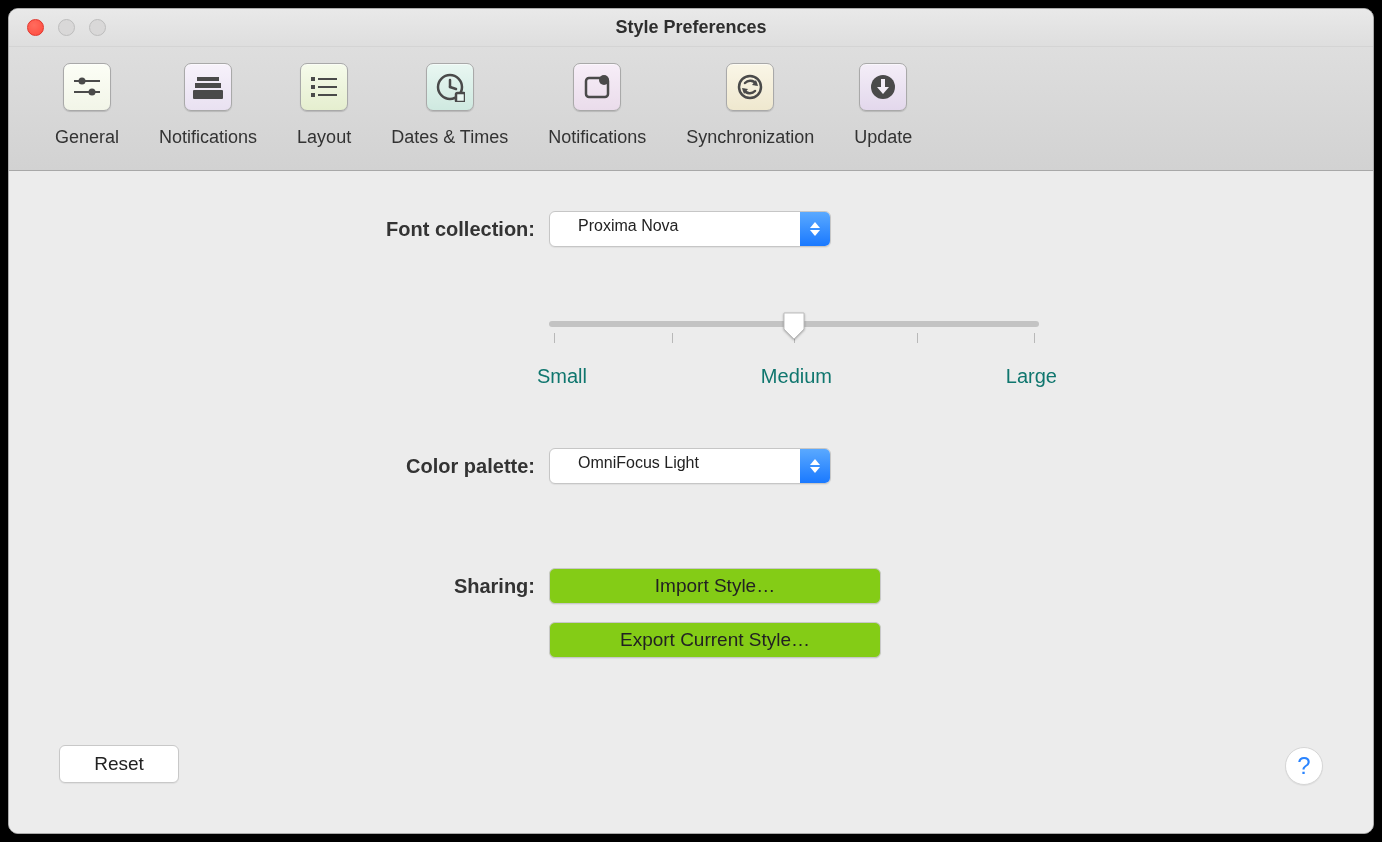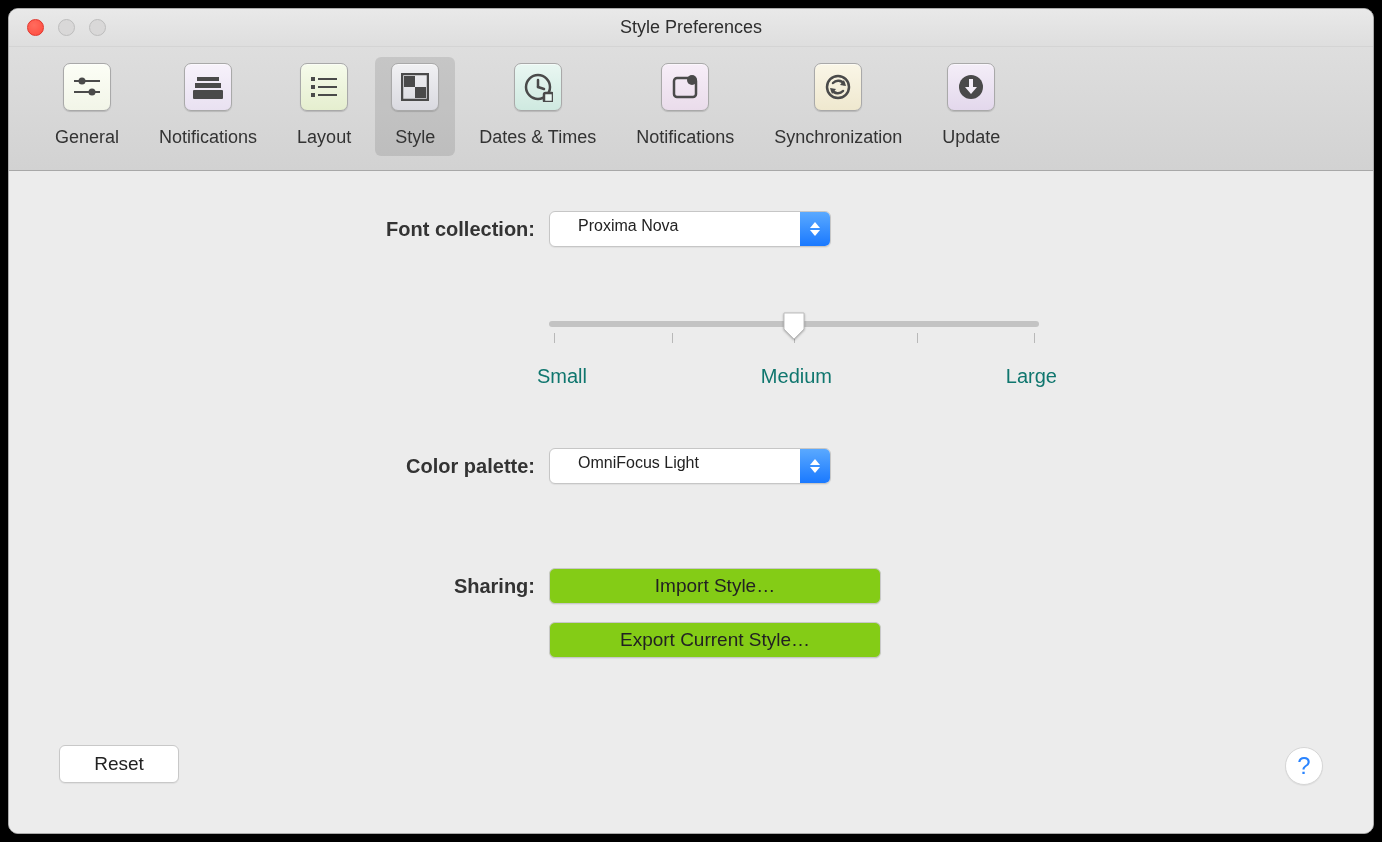--- a/index.html
+++ b/index.html
@@ -39,20 +39,21 @@
   }
   .dot.red { background: radial-gradient(circle at 40% 35%, #ff6c5e, #ff4a3d); border-color:#e0342b; }
   .dot.grey { background: #d9d8d8; border-color:#bdbdbd; }
   .title {
     position: absolute;
     left: 0; right: 0;
     text-align: center;
     font-size: 18px;
     color: #2e2e2e;
     pointer-events: none;
+    font-weight: bold;
   }
   .toolbar {
     height: 124px;
     background: linear-gradient(#dedede,#d2d2d2);
     border-bottom: 1px solid #a8a8a8;
     display: flex;
     align-items: flex-start;
     padding: 10px 30px 0 30px;
   }
   .tool-item {
@@ -249,30 +250,20 @@
             <rect x="9" y="4" width="19" height="2" fill="#4a4a4a"></rect>
             <rect x="2" y="11" width="4" height="4" fill="#4a4a4a"></rect>
             <rect x="9" y="12" width="19" height="2" fill="#4a4a4a"></rect>
             <rect x="2" y="19" width="4" height="4" fill="#4a4a4a"></rect>
             <rect x="9" y="20" width="19" height="2" fill="#4a4a4a"></rect>
           </svg>
       </div>
       <div class="tool-label">Layout</div>
     </div>
 
-    <div class="tool-item selected">
-      <div class="tool-icon" style="background:linear-gradient(#f1f1f3,#dadae0);">
-        <svg width="28" height="28" viewBox="0 0 28 28">
-            <rect x="1" y="1" width="26" height="26" fill="none" stroke="#4a4a4a" stroke-width="2.5"></rect>
-            <rect x="3" y="3" width="11" height="11" fill="#4a4a4a"></rect>
-            <rect x="14" y="14" width="11" height="11" fill="#4a4a4a"></rect>
-          </svg>
-      </div>
-      <div class="tool-label">Style</div>
-    </div>
 
     <div class="tool-item">
       <div class="tool-icon" style="background:linear-gradient(#e9f7f2,#cfe9e0);">
         <svg width="30" height="30" viewBox="0 0 30 30">
             <circle cx="15" cy="15" r="12" fill="none" stroke="#4a4a4a" stroke-width="2.5"></circle>
             <line x1="15" y1="15" x2="15" y2="8" stroke="#4a4a4a" stroke-width="2.5" stroke-linecap="round"></line>
             <line x1="15" y1="15" x2="21" y2="17" stroke="#4a4a4a" stroke-width="2.5" stroke-linecap="round"></line>
             <rect x="21" y="21" width="9" height="9" rx="1.5" fill="#e9f7f2" stroke="#4a4a4a" stroke-width="2.5"></rect>
           </svg>
       </div>

